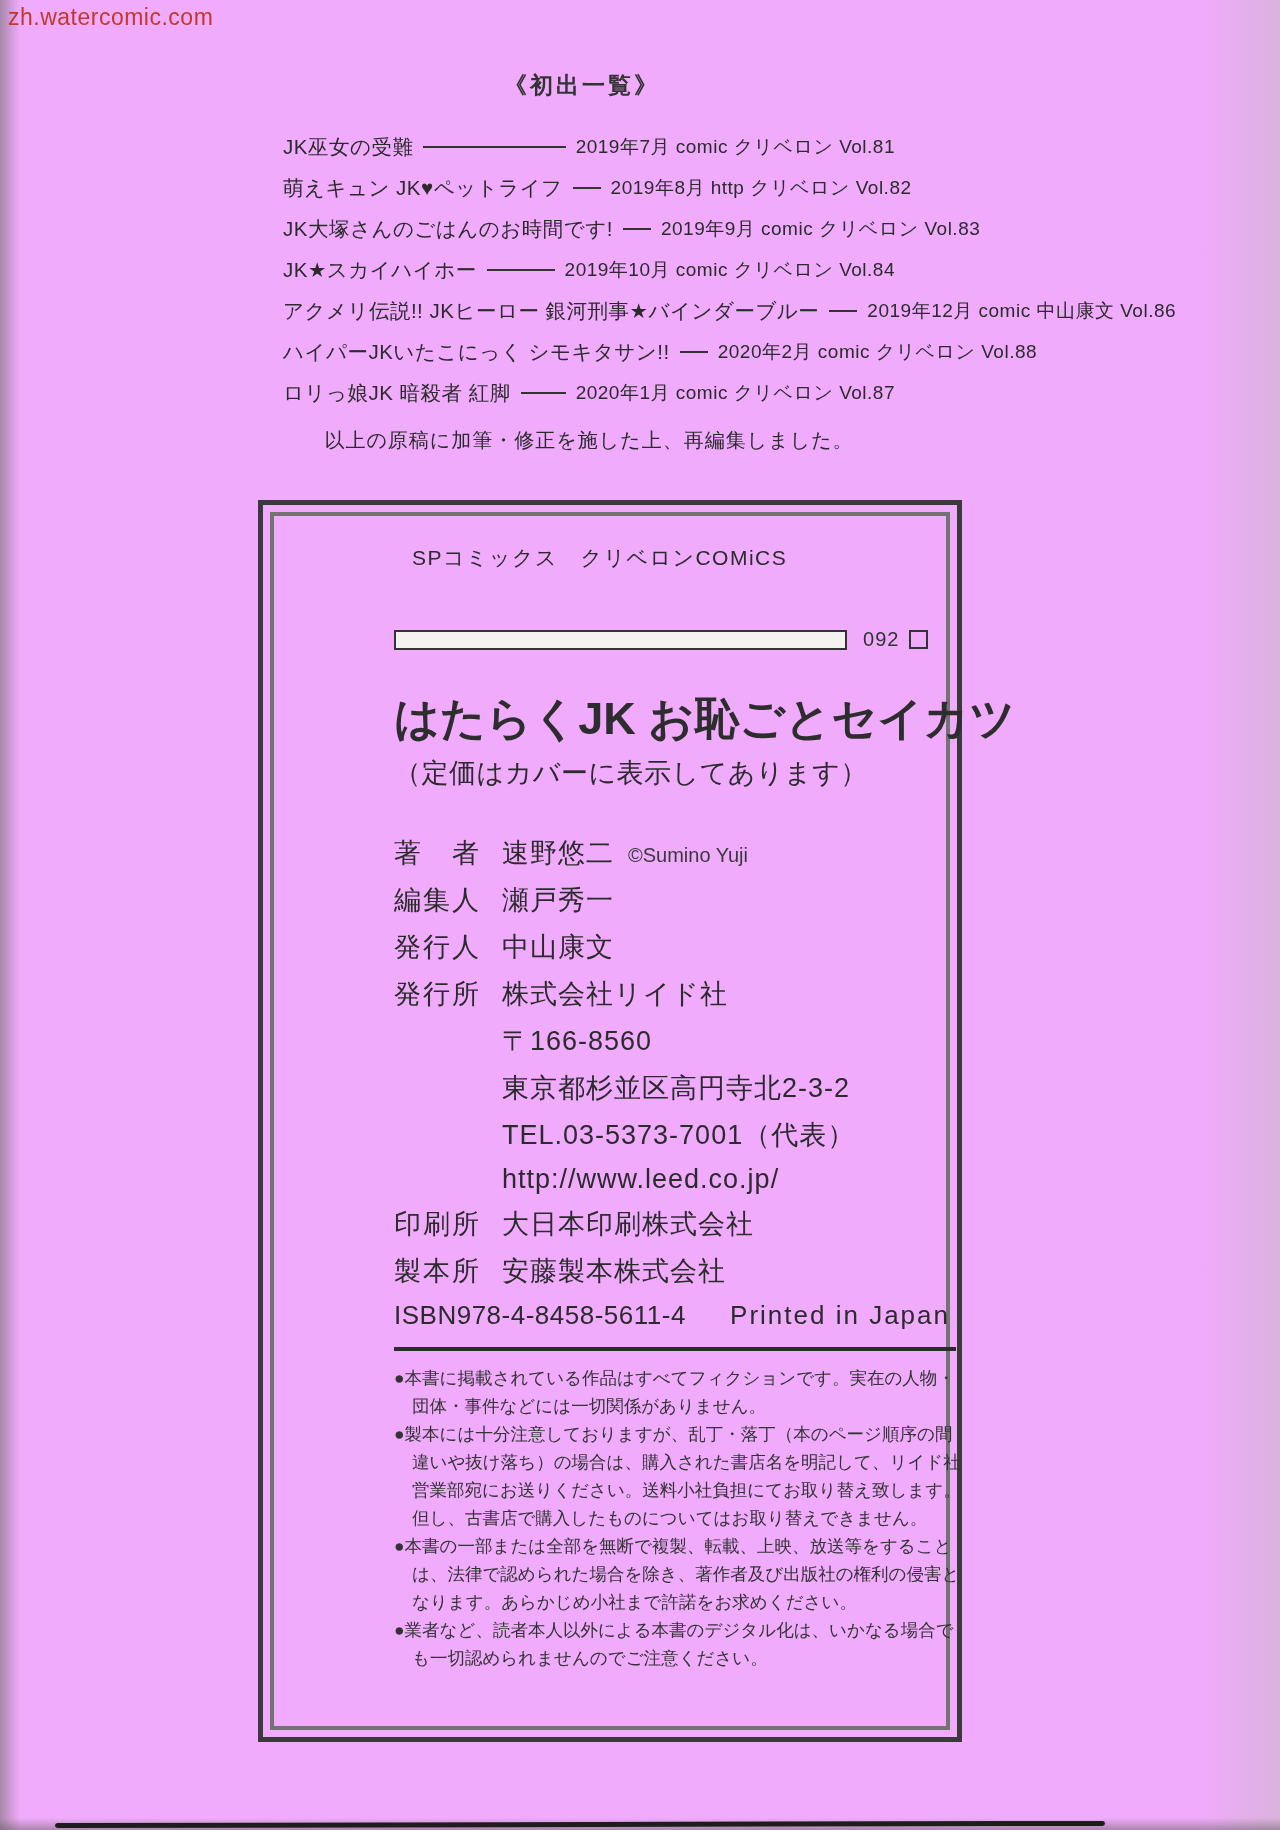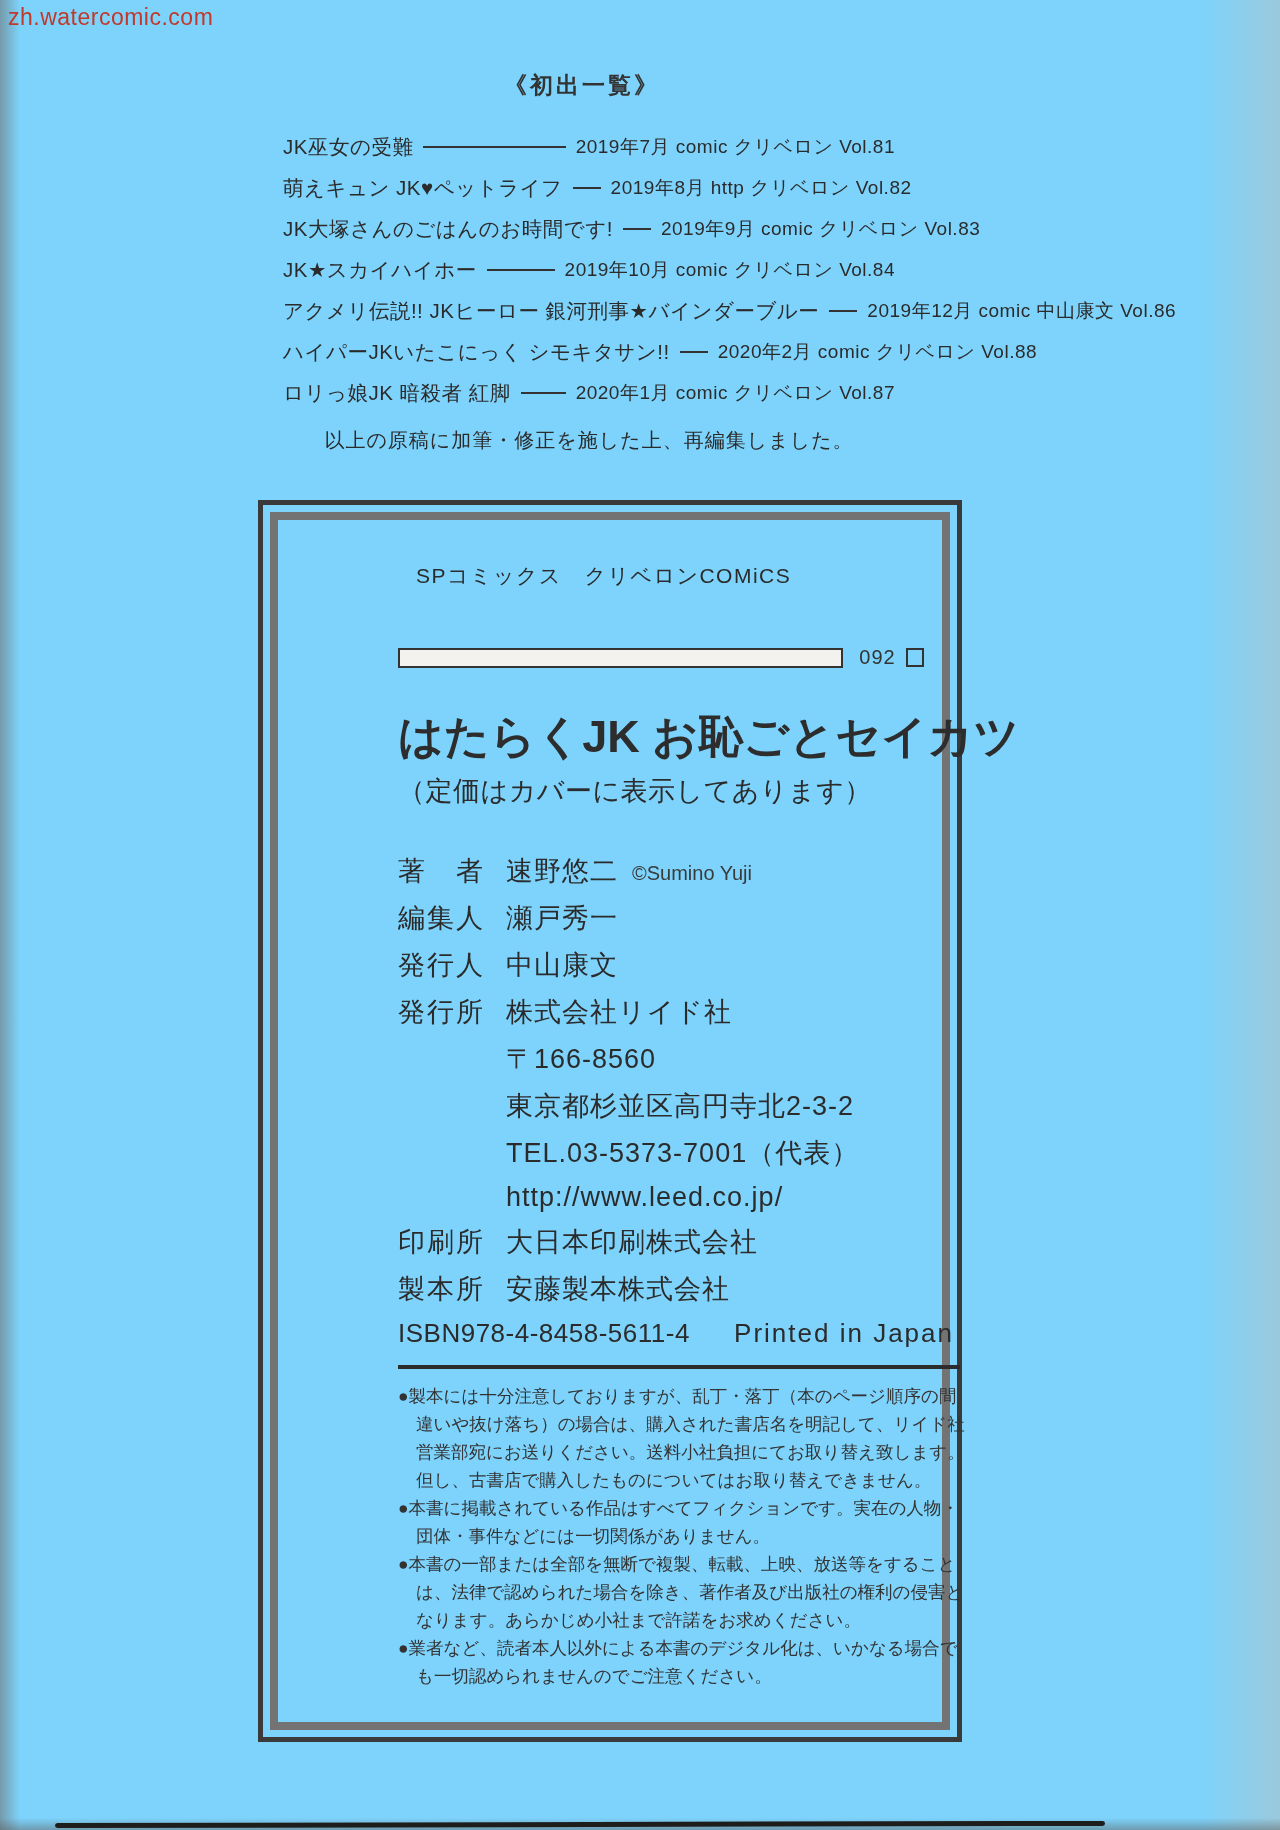--- a/index.html
+++ b/index.html
@@ -1,19 +1,19 @@
 <!DOCTYPE html>
 <html><head>
 <meta charset="utf-8">
 <style>
   * { box-sizing: border-box; }
   html,body { margin:0; padding:0; background:#d9d8d4; }
   .page {
     position:relative; width:1280px; height:1830px;
-    background:#7dd3fc; overflow:hidden; color:#2b2b2b;
+    background:#f0abfc; overflow:hidden; color:#2b2b2b;
     font-family:"Liberation Sans","DejaVu Sans",sans-serif;
   }
   
   .edge-left  { position:absolute; left:0; top:0; bottom:0; width:20px;
                 background:linear-gradient(90deg, rgba(110,108,102,.55), rgba(243,242,238,0)); }
   .edge-right { position:absolute; right:0; top:0; bottom:0; width:80px;
                 background:linear-gradient(270deg, rgba(190,188,182,.45), rgba(243,242,238,0)); }
   .edge-bottom-shade { position:absolute; left:0; bottom:0; width:100%; height:12px;
                 background:linear-gradient(0deg, rgba(90,88,82,.45), rgba(243,242,238,0)); }
   .edge-bottom-line { position:absolute; left:55px; bottom:3px; width:1050px; height:5px;
@@ -26,22 +26,22 @@
 
   .pub-list { position:absolute; top:126px; left:283px; width:612px; }
   .pub-row  { display:flex; align-items:center; height:41px; }
   .pub-title{ font-size:20.5px; white-space:nowrap; letter-spacing:0.5px; }
   .leader   { flex:1; border-top:2.5px solid #333; margin:0 10px; min-width:28px; }
   .pub-src  { font-size:19px; white-space:nowrap; letter-spacing:0.5px; }
   .pub-note { margin-top:14px; text-align:center; font-size:20px; letter-spacing:1px; }
 
   .colophon-box   { position:absolute; left:258px; top:500px; width:704px; height:1242px;
                     border:5px solid #3a3a3a; }
-  .colophon-inner { position:absolute; inset:7px; border:8px solid #737373;
-                    padding:42px 18px 0 120px; }
+  .colophon-inner { position:absolute; inset:7px; border:4px solid #737373;
+                    padding:28px 18px 0 120px; }
 
   .series   { font-size:21px; letter-spacing:1.5px; margin-left:18px; word-spacing:10px; }
 
   .code-row   { display:flex; align-items:center; margin-top:56px; }
   .code-bar   { width:468px; height:20px; border:2.5px solid #333; background:#f3f2ee; }
   .code-num   { font-size:20px; margin-left:16px; letter-spacing:1px; color:#333; }
   .code-square{ width:19px; height:19px; border:2.5px solid #333; margin-left:10px; }
 
   .book-title { margin-top:38px; font-size:45px; font-weight:bold; color:#2d2d2d;
                 letter-spacing:0; white-space:nowrap; }
@@ -166,22 +166,22 @@
       </div>
 
       <div class="isbn-row">
         <span>ISBN978-4-8458-5611-4</span>
         <span class="printed">Printed in Japan</span>
       </div>
 
       <hr class="rule">
 
       <div class="notices">
+        <div class="notice">●本書に掲載されている作品はすべてフィクションです。実在の人物・団体・事件などには一切関係がありません。</div>
         <div class="notice">●製本には十分注意しておりますが、乱丁・落丁（本のページ順序の間違いや抜け落ち）の場合は、購入された書店名を明記して、リイド社営業部宛にお送りください。送料小社負担にてお取り替え致します。但し、古書店で購入したものについてはお取り替えできません。</div>
-        <div class="notice">●本書に掲載されている作品はすべてフィクションです。実在の人物・団体・事件などには一切関係がありません。</div>
         <div class="notice">●本書の一部または全部を無断で複製、転載、上映、放送等をすることは、法律で認められた場合を除き、著作者及び出版社の権利の侵害となります。あらかじめ小社まで許諾をお求めください。</div>
         <div class="notice">●業者など、読者本人以外による本書のデジタル化は、いかなる場合でも一切認められませんのでご注意ください。</div>
       </div>
 
     </div>
   </div>
 
 </div>
 
 </body></html>

